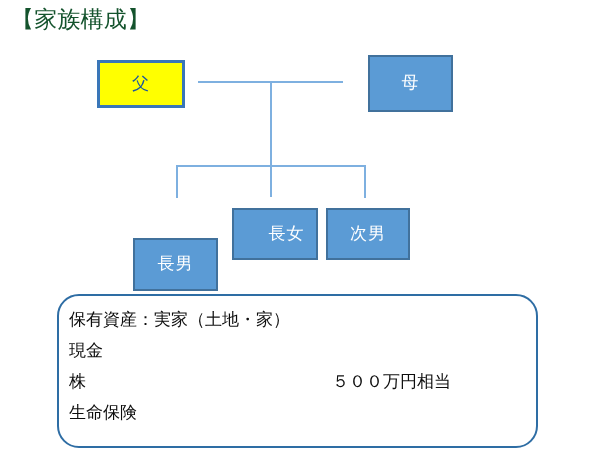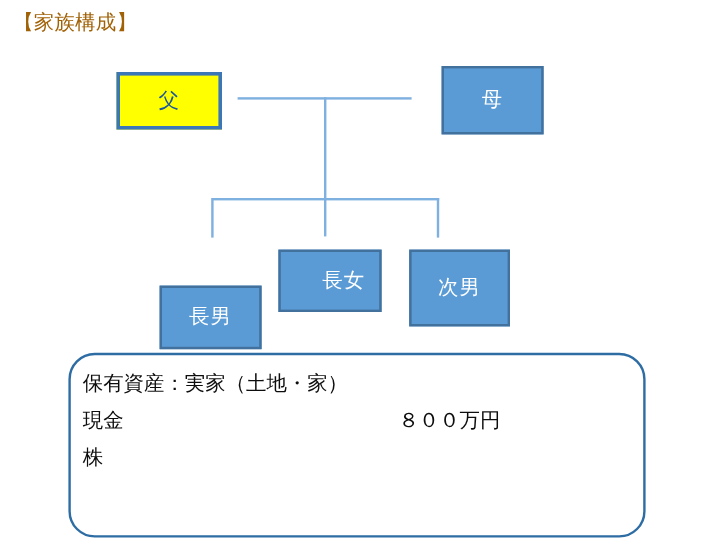--- a/index.html
+++ b/index.html
@@ -19,23 +19,23 @@
     position: relative;
     width: 600px;
     height: 458px;
   }
 
   
   .title {
     position: absolute;
     left: 11px;
     top: 8px;
-    font-size: 17px;
+    font-size: 23px;
     line-height: 22px;
-    color: #a16207;
+    color: #14532d;
     white-space: nowrap;
     letter-spacing: 0.2px;
   }
 
   
   .line {
     position: absolute;
     background: #7eb0e0;
   }
   .line.h { height: 2px; }
@@ -132,39 +132,40 @@
   </div>
 
   <div class="node person" style="left:133px; top:207px; width:85px; height:53px;margin-top:31px;">
     <span class="node-label">長男</span>
   </div>
 
   <div class="node person" style="left:232px; top:208px; width:86px; height:52px;padding-left:23px;">
     <span class="node-label">長女</span>
   </div>
 
-  <div class="node person" style="left:341px; top:208px; width:84px; height:64px;">
+  <div class="node person" style="left:326px; top:208px; width:84px; height:52px;">
     <span class="node-label">次男</span>
   </div>
 
   <div class="assets-panel">
     <div class="assets-list">
 
       <div class="asset-row">
         <span class="asset-label">保有資産：実家（土地・家）</span>
       </div>
 
       <div class="asset-row indent">
         <span class="asset-label">現金</span>
-        <span class="asset-value">８００万円</span>
       </div>
 
       <div class="asset-row indent">
         <span class="asset-label">株</span>
+        <span class="asset-value">５００万円相当</span>
       </div>
 
       <div class="asset-row indent">
+        <span class="asset-label">生命保険</span>
       </div>
 
     </div>
   </div>
 
 </div>
 
 </body></html>

